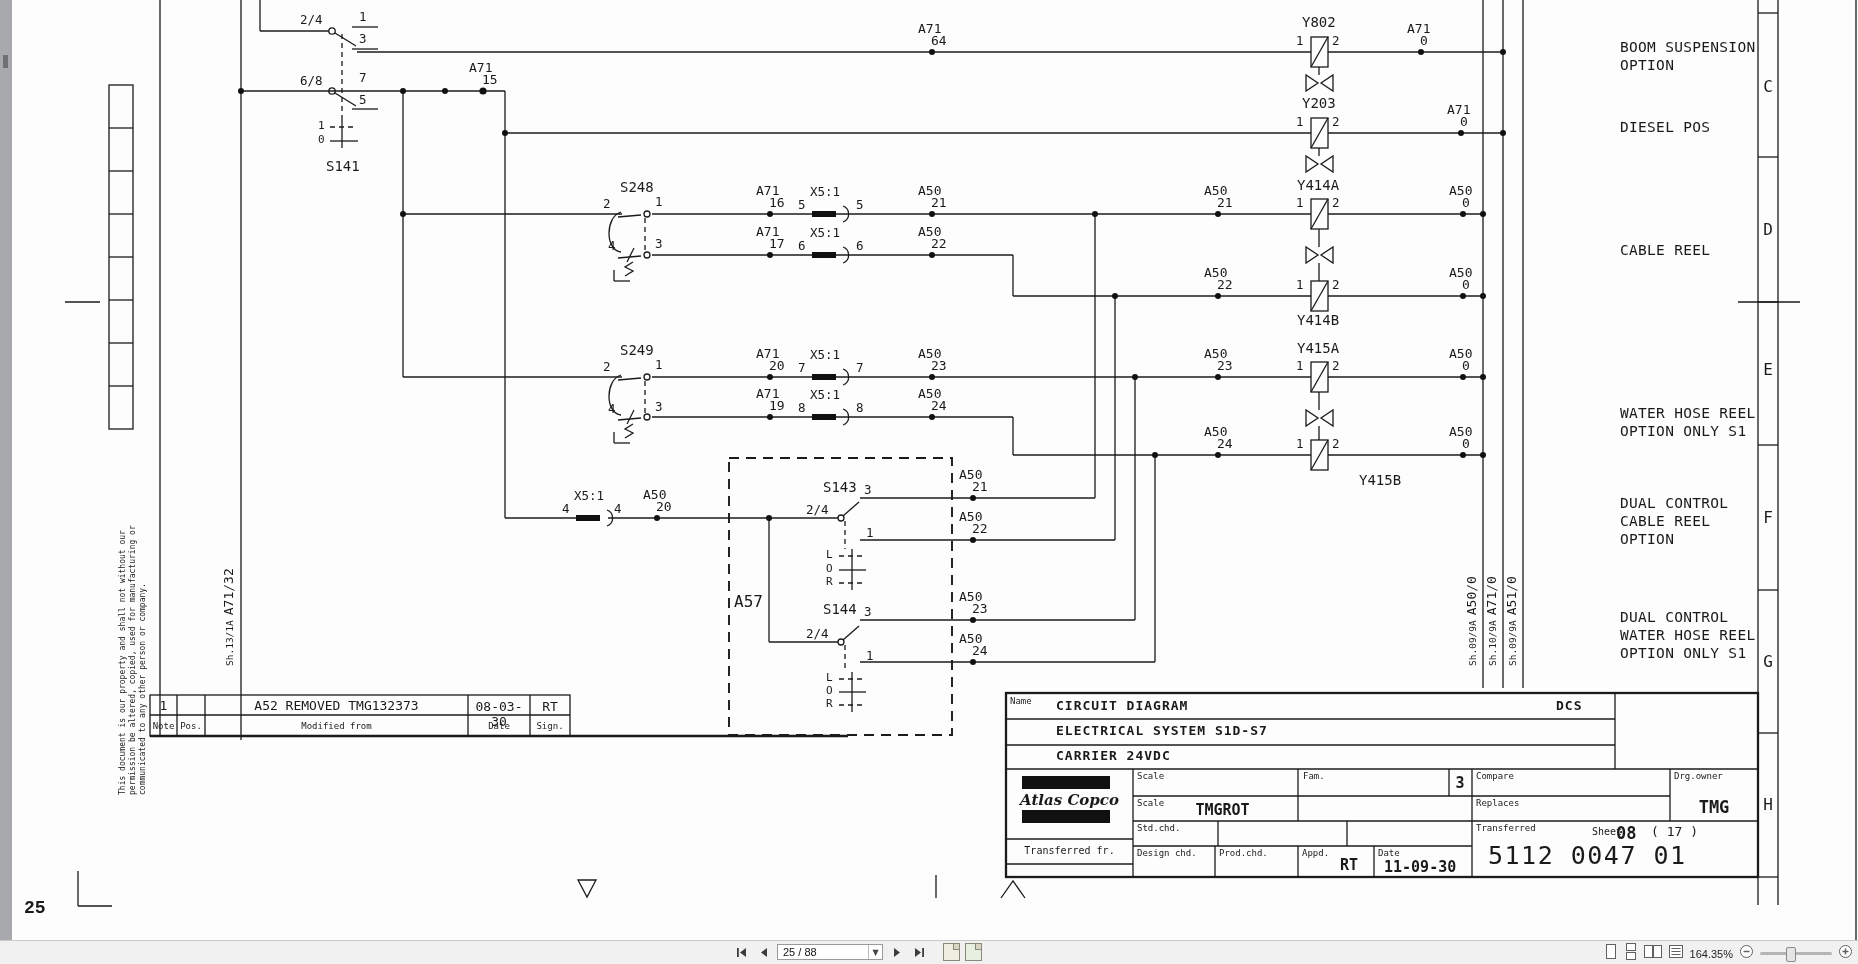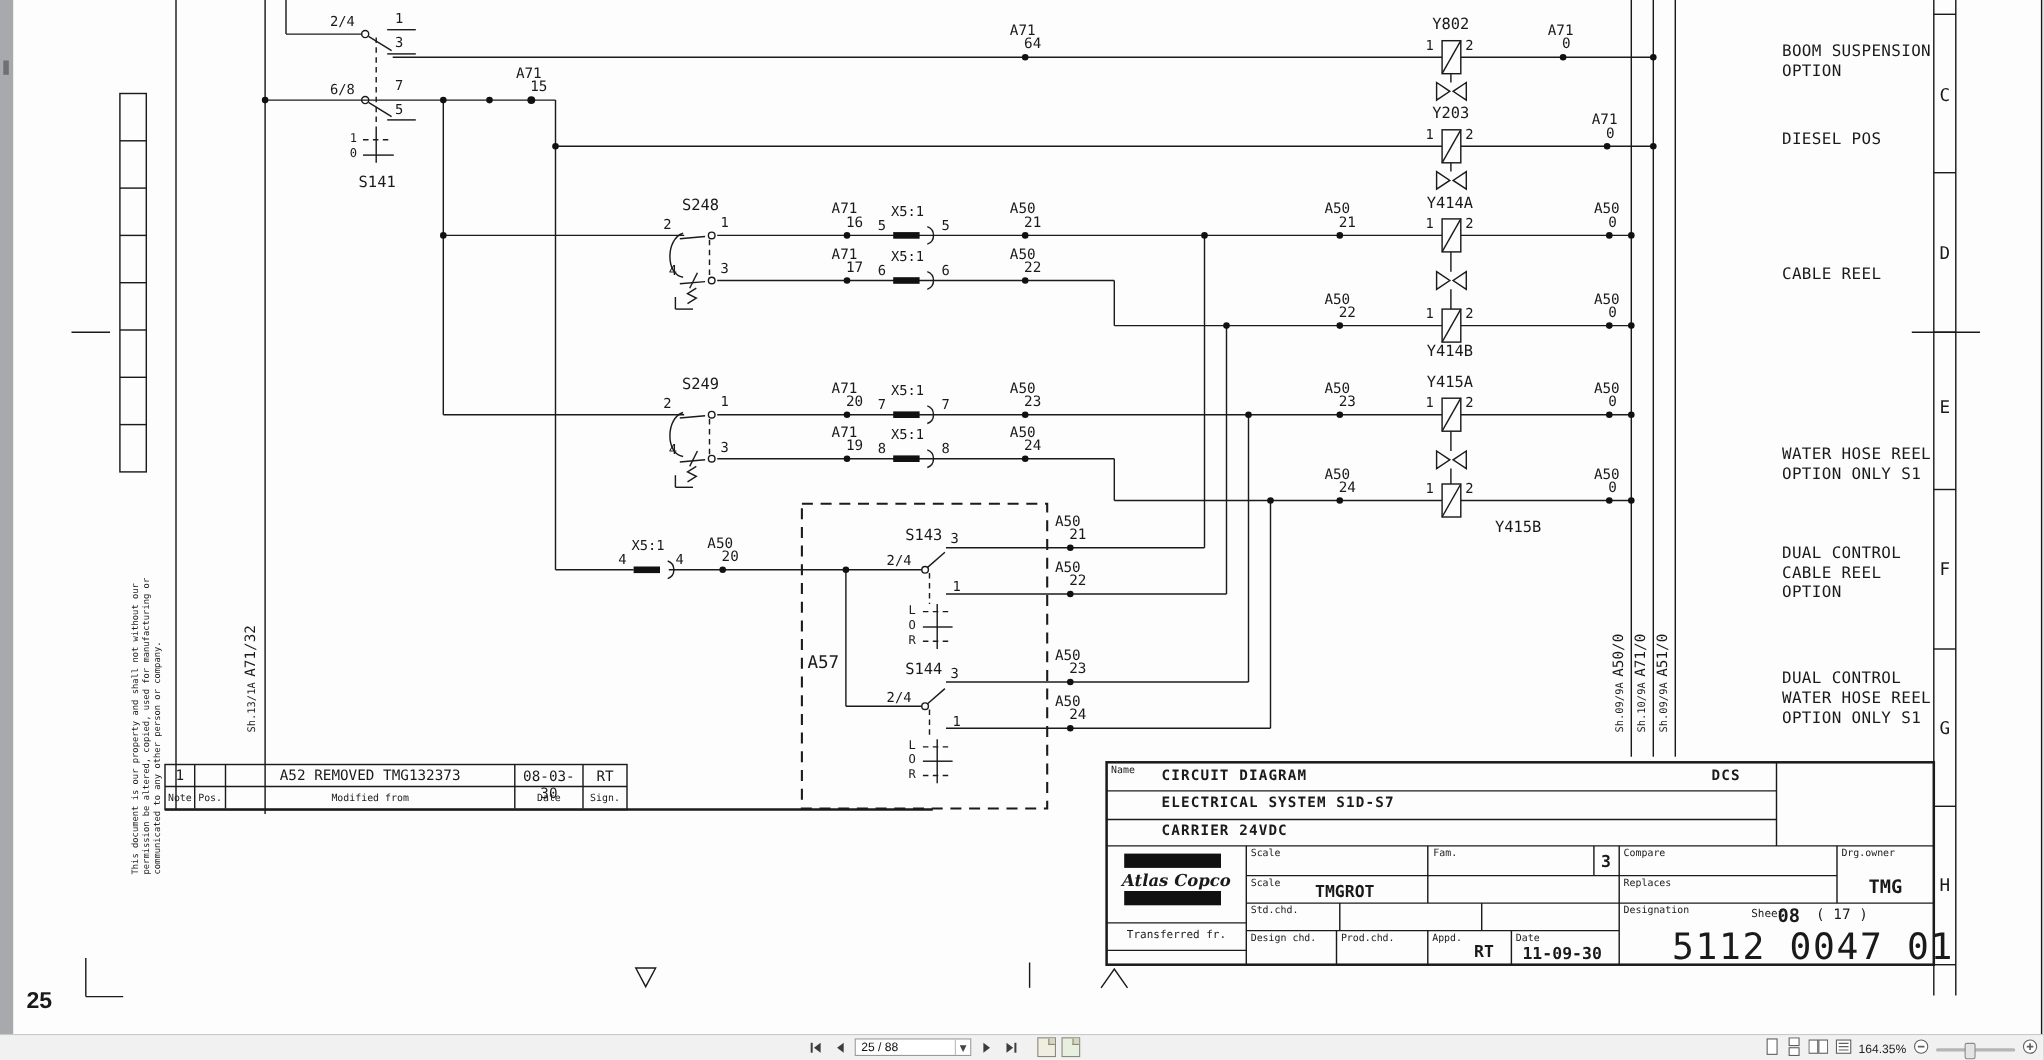--- a/index.html
+++ b/index.html
@@ -27,21 +27,21 @@
   .rl{position:absolute;z-index:2;font-size:16px;width:18px;text-align:center}
   .vref{position:absolute;z-index:2;transform:rotate(-90deg);transform-origin:0 0;white-space:nowrap;font-size:13px;line-height:14px}
   .vref .sh{font-size:9.5px;margin-right:5px}
   .disc{position:absolute;z-index:2;transform:rotate(-90deg);transform-origin:0 0;font-size:8px;line-height:10px;white-space:nowrap;color:#222}
   .disc span{display:block}
   .tbl{position:absolute;z-index:2;font-size:9px;line-height:10px;white-space:nowrap}
   .tbb{position:absolute;z-index:2;font-weight:bold;font-size:13px;letter-spacing:1px;white-space:nowrap}
   .ctr{text-align:center}
   .logo-bar{position:absolute;z-index:2;background:#111;width:88px;height:13px}
   .logo-txt{position:absolute;z-index:2;font-family:"DejaVu Serif",serif;font-style:italic;font-weight:bold;font-size:15px;width:127px;text-align:center}
-  .pagenum{position:absolute;z-index:2;font-weight:bold;font-size:21px;font-family:Liberation Sans, sans-serif}
+  .pagenum{position:absolute;z-index:2;font-weight:bold;font-size:18px;font-family:Liberation Mono, monospace}
   
   .toolbar{position:absolute;left:0;bottom:0;width:1858px;height:23px;background:#f1f1f1;border-top:1px solid #c9c9c9;z-index:7;font-family:"Liberation Sans",sans-serif}
   .tb-center{position:absolute;left:733px;top:2px;display:flex;align-items:center;gap:5px}
   .tb-right{position:absolute;right:5px;top:2px;display:flex;align-items:center;gap:6px}
   .navbtn{width:17px;height:17px;display:flex;align-items:center;justify-content:center;border-radius:2px}
   .pagebox{width:106px;height:16px;background:#fff;border:1px solid #9a9a9a;display:flex;align-items:center;font-size:11px;color:#111;padding-left:5px;box-sizing:border-box}
   .pagebox .dd{margin-left:auto;border-left:1px solid #bbb;width:13px;height:100%;display:flex;align-items:center;justify-content:center;font-size:8px;color:#444;font-family:"DejaVu Sans",sans-serif}
   .hicon{width:15px;height:16px;border:1px solid #8a8a7a;background:#efeee0;position:relative}
   .hicon .fold{position:absolute;right:0;top:0;width:5px;height:5px;background:#d8d6c2;border-left:1px solid #8a8a7a;border-bottom:1px solid #8a8a7a}
   .zoomtxt{font-size:11px;color:#222;white-space:nowrap}
@@ -560,25 +560,25 @@
   <div class="a ctr" style="left:1674px;top:797px;width:80px;font-size:17px;font-weight:bold">TMG</div>
   <div class="tbl" style="left:1137px;top:798px">Scale</div>
   <div class="a ctr" style="left:1150px;top:801px;width:145px;font-size:15px;font-weight:bold">TMGROT</div>
   <div class="tbl" style="left:1137px;top:823px">Std.chd.</div>
   <div class="tbl" style="left:1137px;top:848px">Design chd.</div>
   <div class="tbl" style="left:1219px;top:848px">Prod.chd.</div>
   <div class="tbl" style="left:1302px;top:848px">Appd.</div>
   <div class="a" style="left:1340px;top:856px;font-size:15px;font-weight:bold">RT</div>
   <div class="tbl" style="left:1378px;top:848px">Date</div>
   <div class="a" style="left:1384px;top:858px;font-size:15px;font-weight:bold">11-09-30</div>
-  <div class="tbl" style="left:1476px;top:823px">Designation</div>
+  <div class="tbl" style="left:1476px;top:823px">Transferred</div>
   <div class="tbl" style="left:1592px;top:827px;font-size:10px">Sheet</div>
   <div class="a" style="left:1616px;top:823px;font-size:17px;font-weight:bold">08</div>
   <div class="a" style="left:1651px;top:824px;font-size:13px">( 17 )</div>
-  <div class="a" style="left:1520px;top:841px;font-size:33px;letter-spacing:1.5px">5112 0047 01</div>
+  <div class="a" style="left:1488px;top:841px;font-size:25px;letter-spacing:1.5px">5112 0047 01</div>
 
   <div class="a ctr" style="left:150px;top:698px;width:27px;font-size:13px">1</div>
   <div class="a ctr" style="left:205px;top:698px;width:263px;font-size:13px">A52 REMOVED TMG132373</div>
   <div class="a ctr" style="left:468px;top:699px;width:62px;font-size:13px">08-03-30</div>
   <div class="a ctr" style="left:530px;top:699px;width:40px;font-size:13px">RT</div>
   <div class="tbl ctr" style="left:150px;top:721px;width:27px">Note</div>
   <div class="tbl ctr" style="left:177px;top:721px;width:28px">Pos.</div>
   <div class="tbl ctr" style="left:205px;top:721px;width:263px">Modified from</div>
   <div class="tbl ctr" style="left:468px;top:721px;width:62px">Date</div>
   <div class="tbl ctr" style="left:530px;top:721px;width:40px">Sign.</div>

